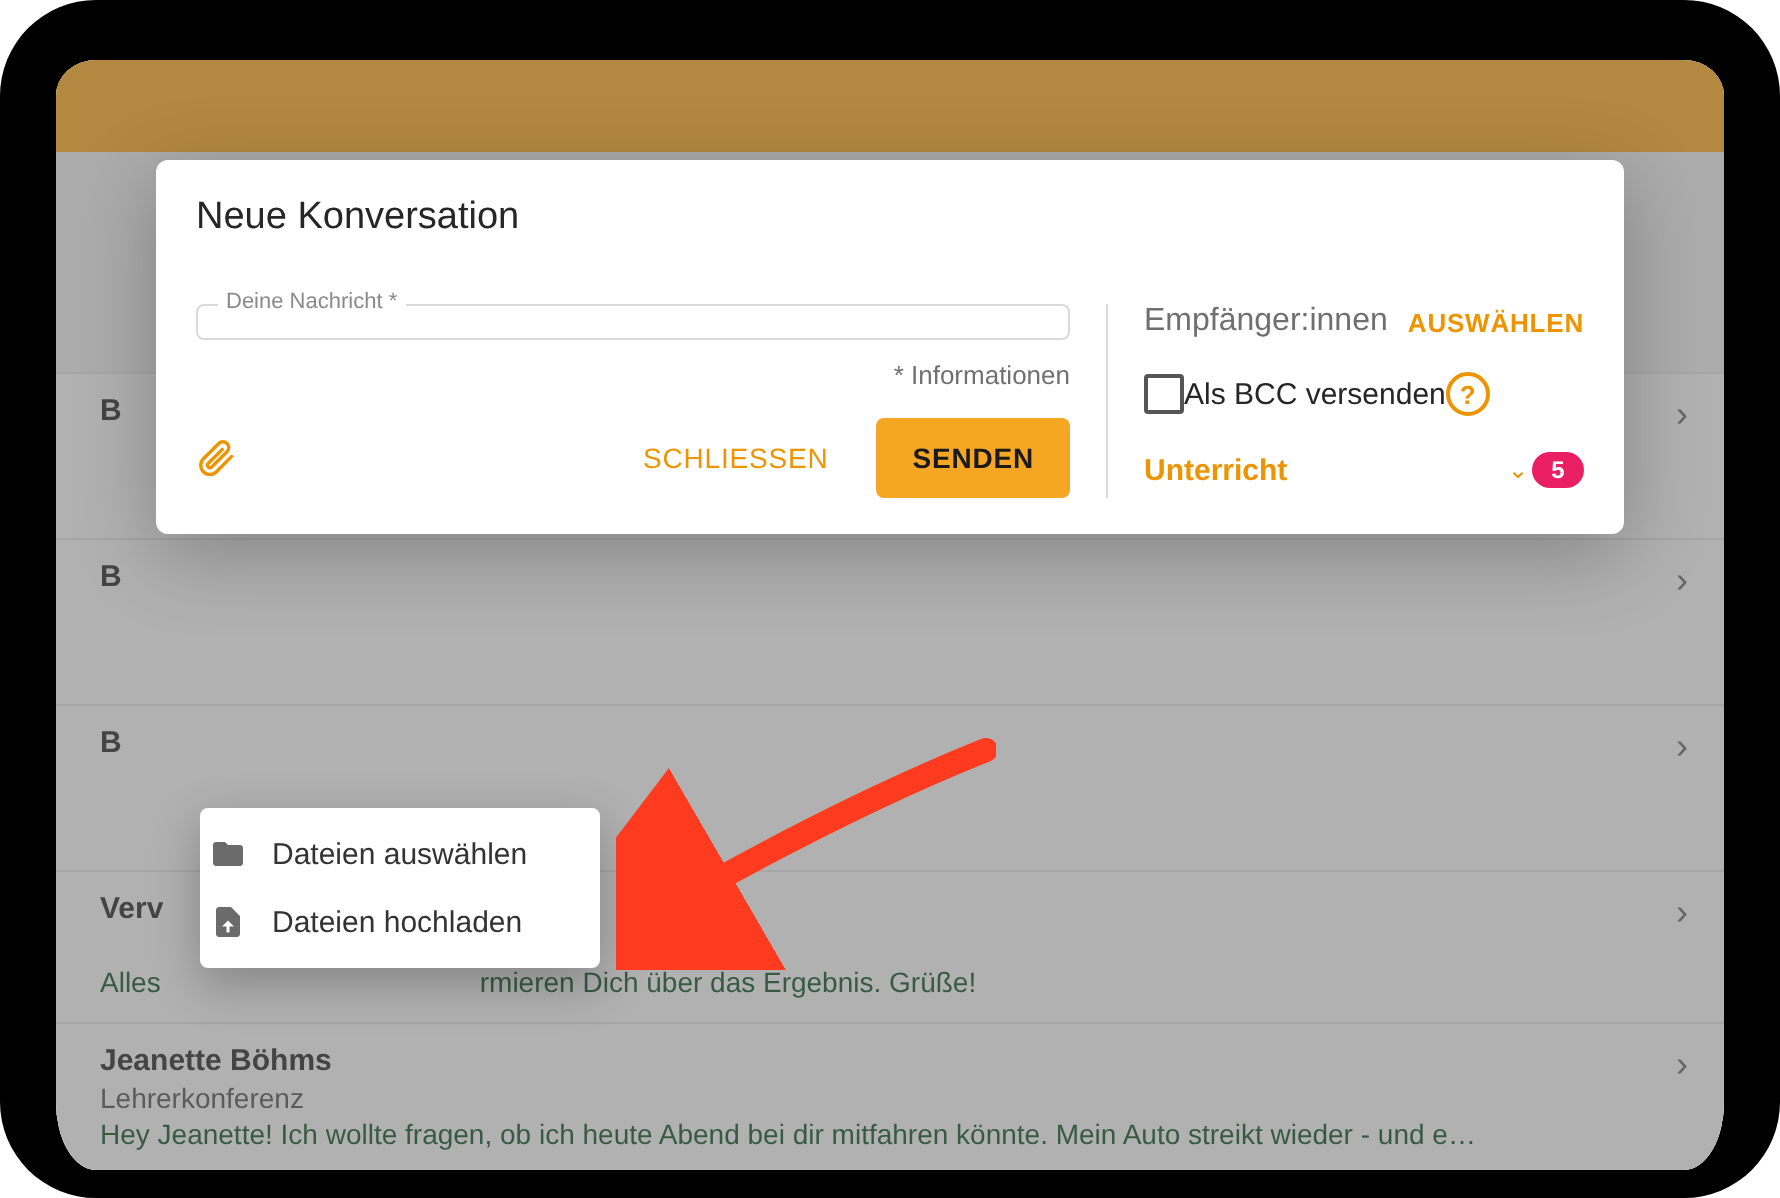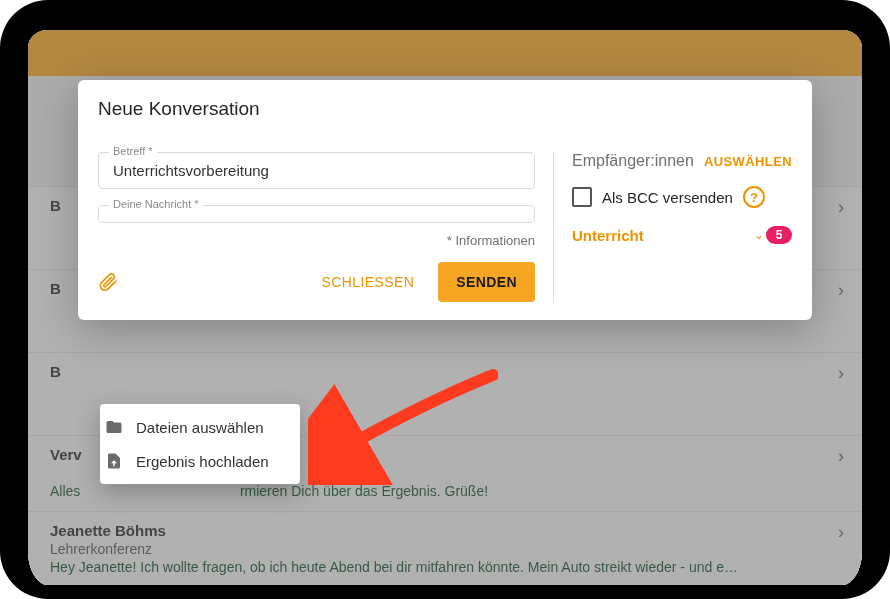--- a/index.html
+++ b/index.html
@@ -78,21 +78,21 @@
   .btn-text{
     background:transparent;border:none;color:var(--orange-txt);font-weight:400;font-size:14px;letter-spacing:.4px;padding:10px 10px;cursor:pointer;
   }
   .btn-primary{
     background:var(--orange-btn);border:none;border-radius:4px;color:#1a1a1a;font-weight:700;font-size:14px;letter-spacing:.4px;padding:12px 18px;cursor:pointer;
   }
 
   .recip-head{display:flex;align-items:center;justify-content:space-between;margin-bottom:12px;}
   .recip-head .lbl{color:var(--muted);font-size:16px;}
   .recip-head .pick{color:var(--orange-txt);font-weight:700;font-size:13px;letter-spacing:.4px;cursor:pointer;}
-  .bcc-row{display:flex;align-items:center;gap:10px;margin-bottom:18px;margin-top:16px;}
+  .bcc-row{display:flex;align-items:center;margin-bottom:18px;margin-top:16px;}
   .checkbox{width:16px;height:16px;border:2px solid #555;border-radius:2px;}
   .bcc-row .txt{color:var(--text);font-size:15px;}
   .help{width:18px;height:18px;border:2px solid var(--orange-txt);border-radius:50%;color:var(--orange-txt);font-size:13px;font-weight:700;display:flex;align-items:center;justify-content:center;}
   .group-row{display:flex;align-items:center;justify-content:space-between;}
   .group-row .gname{color:var(--orange-txt);font-size:15px;font-weight:600;}
   .badge{
     min-width:18px;height:18px;padding:0 4px;border-radius:10px;background:var(--pink);color:#fff;font-size:12px;font-weight:700;display:flex;align-items:center;justify-content:center;
   }
   .group-row .chev2{color:var(--orange-txt);font-size:12px;margin-left:2px;}
 
@@ -146,24 +146,20 @@
           <div class="chev">›</div>
         </div>
       </div>
     </div>
     <div class="overlay-dim"></div>
 
     <div class="modal">
       <div class="modal-title">Neue Konversation</div>
       <div class="modal-body">
         <div class="col-left">
-          <div class="field">
-            <span class="flabel">Betreff *</span>
-            <input type="text" value="Unterrichtsvorbereitung" style="">
-          </div>
           <div class="field">
             <span class="flabel">Deine Nachricht *</span>
           </div>
           <div class="hint">* Informationen</div>
           <div class="actions">
             <span class="attach">
               <svg width="20" height="24" viewBox="0 0 24 24" fill="none" stroke="#ed9400" stroke-width="2" stroke-linecap="round" stroke-linejoin="round">
                   <path d="M21.44 11.05l-9.19 9.19a5.5 5.5 0 0 1-7.78-7.78l9.19-9.19a3.5 3.5 0 0 1 4.95 4.95L9.41 17.41a1.5 1.5 0 0 1-2.12-2.12l8.49-8.49"></path>
                 </svg>
             </span>
@@ -201,21 +197,21 @@
             </svg>
         </span>
         <span>Dateien auswählen</span>
       </div>
       <div class="menu-item">
         <span class="micon">
           <svg width="18" height="18" viewBox="0 0 24 24" fill="#6b6b6b">
               <path d="M14 2H6c-1.1 0-2 .9-2 2v16c0 1.1.9 2 2 2h12c1.1 0 2-.9 2-2V8l-6-6zM13 15v4h-2v-4H8l4-4 4 4h-3z"></path>
             </svg>
         </span>
-        <span>Ergebnis hochladen</span>
+        <span>Dateien hochladen</span>
       </div>
     </div>
 
     <div class="arrow">
       <svg viewBox="0 0 190 120">
         <defs>
           <marker id="ah" markerWidth="14" markerHeight="14" refX="4" refY="5" orient="auto">
             <polygon points="0,0 12,5 0,10" fill="#ff3b1f"></polygon>
           </marker>
         </defs>

